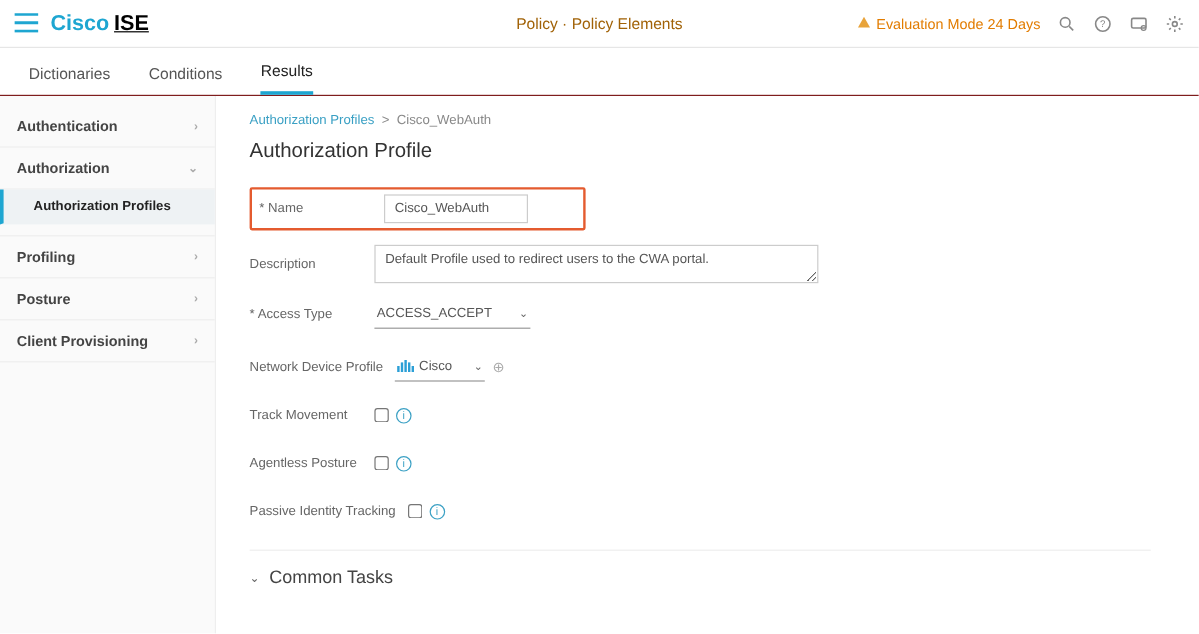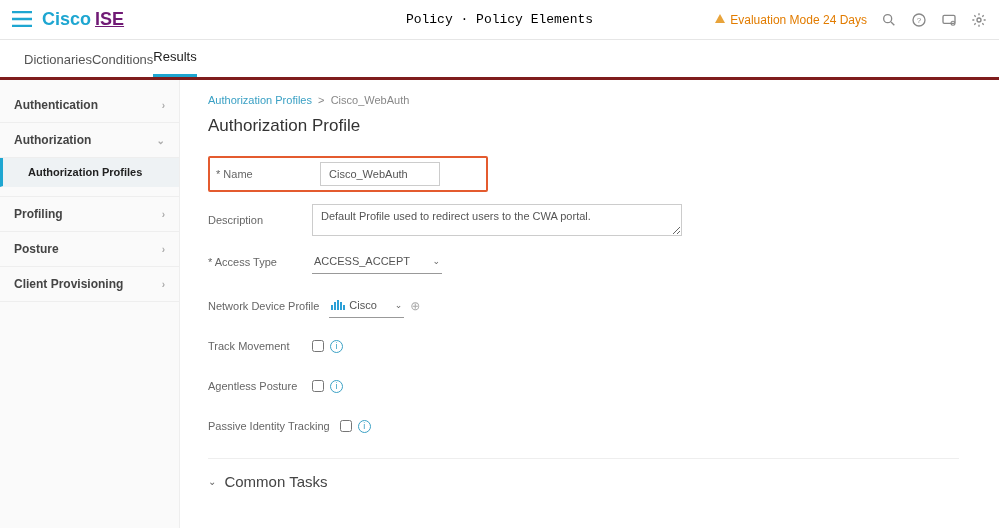--- a/index.html
+++ b/index.html
@@ -1,27 +1,27 @@
 <!DOCTYPE html>
 <html><head>
 <meta charset="utf-8">
 <style>
   * { box-sizing: border-box; margin: 0; padding: 0; font-family: -apple-system, BlinkMacSystemFont, "Segoe UI", Arial, sans-serif; }
   body { background: #fff; width: 999px; height: 528px; overflow: hidden; font-size: 12px; color: #333; }
   .topbar { height: 40px; display: flex; align-items: center; padding: 0 12px; border-bottom: 1px solid #e6e6e6; }
   .menu-icon { color: #1ea6d1; font-size: 22px; cursor: pointer; margin-right: 10px; }
   .brand { font-size: 18px; font-weight: 700; }
   .brand .c1 { color: #1ea6d1; }
-  .brand .c2 { color: #701a75; margin-left: 4px; text-decoration: underline; }
-  .breadcrumb-top { position:absolute; left:50%; transform:translateX(-50%); font-size: 13px; color:#000000;font-family:Liberation Mono, monospace; }
+  .brand .c2 { color: #000000; margin-left: 4px; text-decoration: underline; }
+  .breadcrumb-top { position:absolute; left:50%; transform:translateX(-50%); font-size: 13px; color:#a16207; }
   .top-right { margin-left:auto; display:flex; align-items:center; gap:14px; color:#777; }
   .eval { color:#e27c00; font-size:12px; display:flex; align-items:flex-start; gap:4px;}
   .eval svg { width:12px; height:12px; }
   .icon-btn { width:16px; height:16px; color:#888; cursor:pointer;}
-  .tabbar { height: 40px; display:flex; align-items:flex-end; padding:0 24px; border-bottom:3px solid #7f1d1d; text-align:right;}
+  .tabbar { height: 40px; display:flex; align-items:flex-end; padding:0 24px; border-bottom:1px solid #7f1d1d; gap:32px;text-align:right;}
   .tab { padding-bottom:10px; font-size:13px; color:#555; cursor:pointer; }
   .tab.active { color:#212121; font-weight:500; border-bottom:3px solid #1ea6d1; }
   .main { display:flex; height:calc(528px - 80px); }
   .sidebar { width:180px; background:#fafafa; border-right:1px solid #eee; padding-top:8px; font-size:12px; color:#444;}
   .side-item { padding:10px 14px; display:flex; justify-content:space-between; align-items:center; border-bottom:1px solid #eee; cursor:pointer;}
   .side-item.header { font-weight:600; }
   .side-sub { padding:8px 14px 8px 28px; cursor:pointer; border-bottom:1px solid transparent; font-size:11px; color:#555;}
   .side-sub.active { background:#eef2f4; border-left:3px solid #1ea6d1; padding-left:25px; font-weight:600; color:#222;}
   .chev { color:#aaa; font-size:10px;}
   .content { flex:1; padding:14px 40px 30px 28px; overflow-y:auto; position:relative; }

